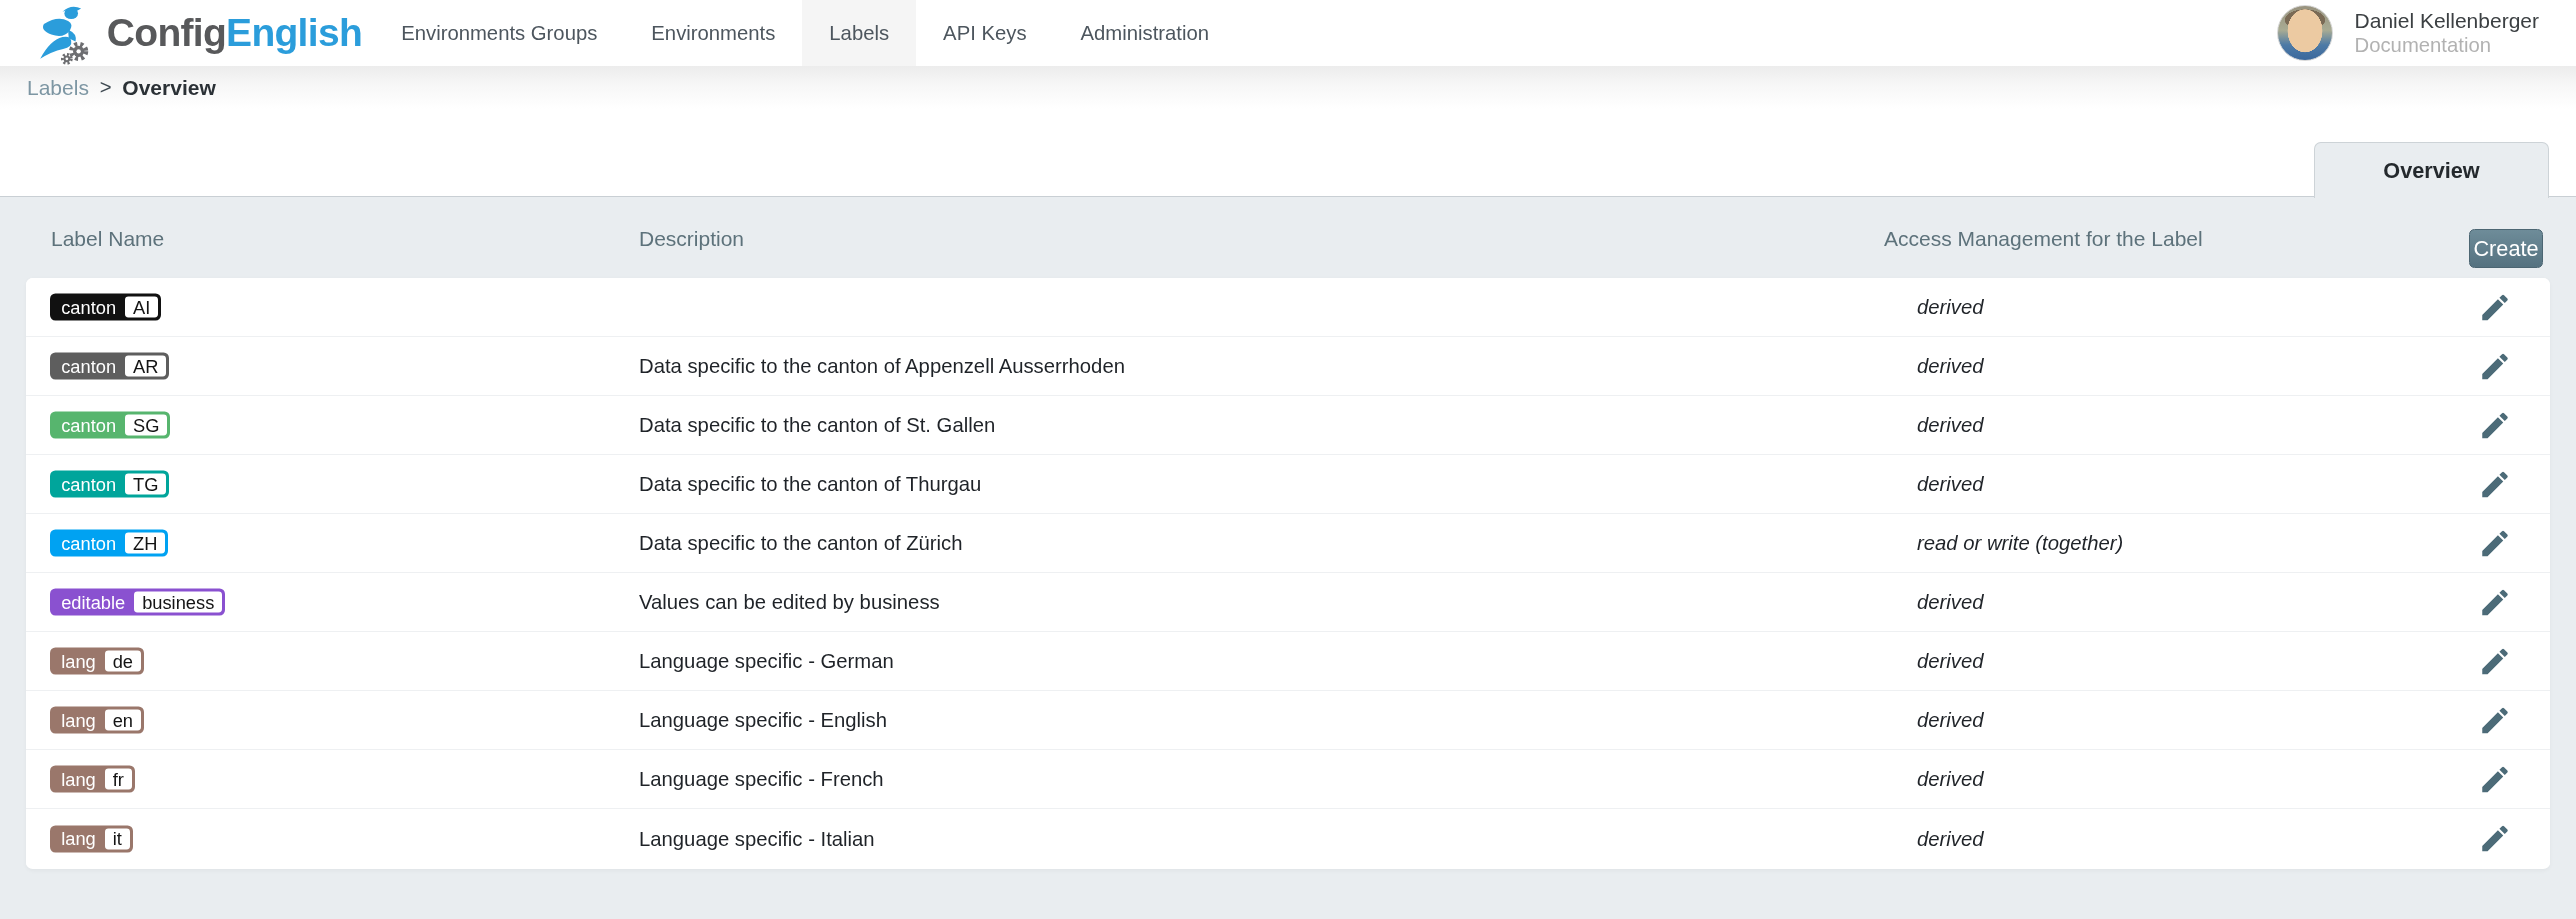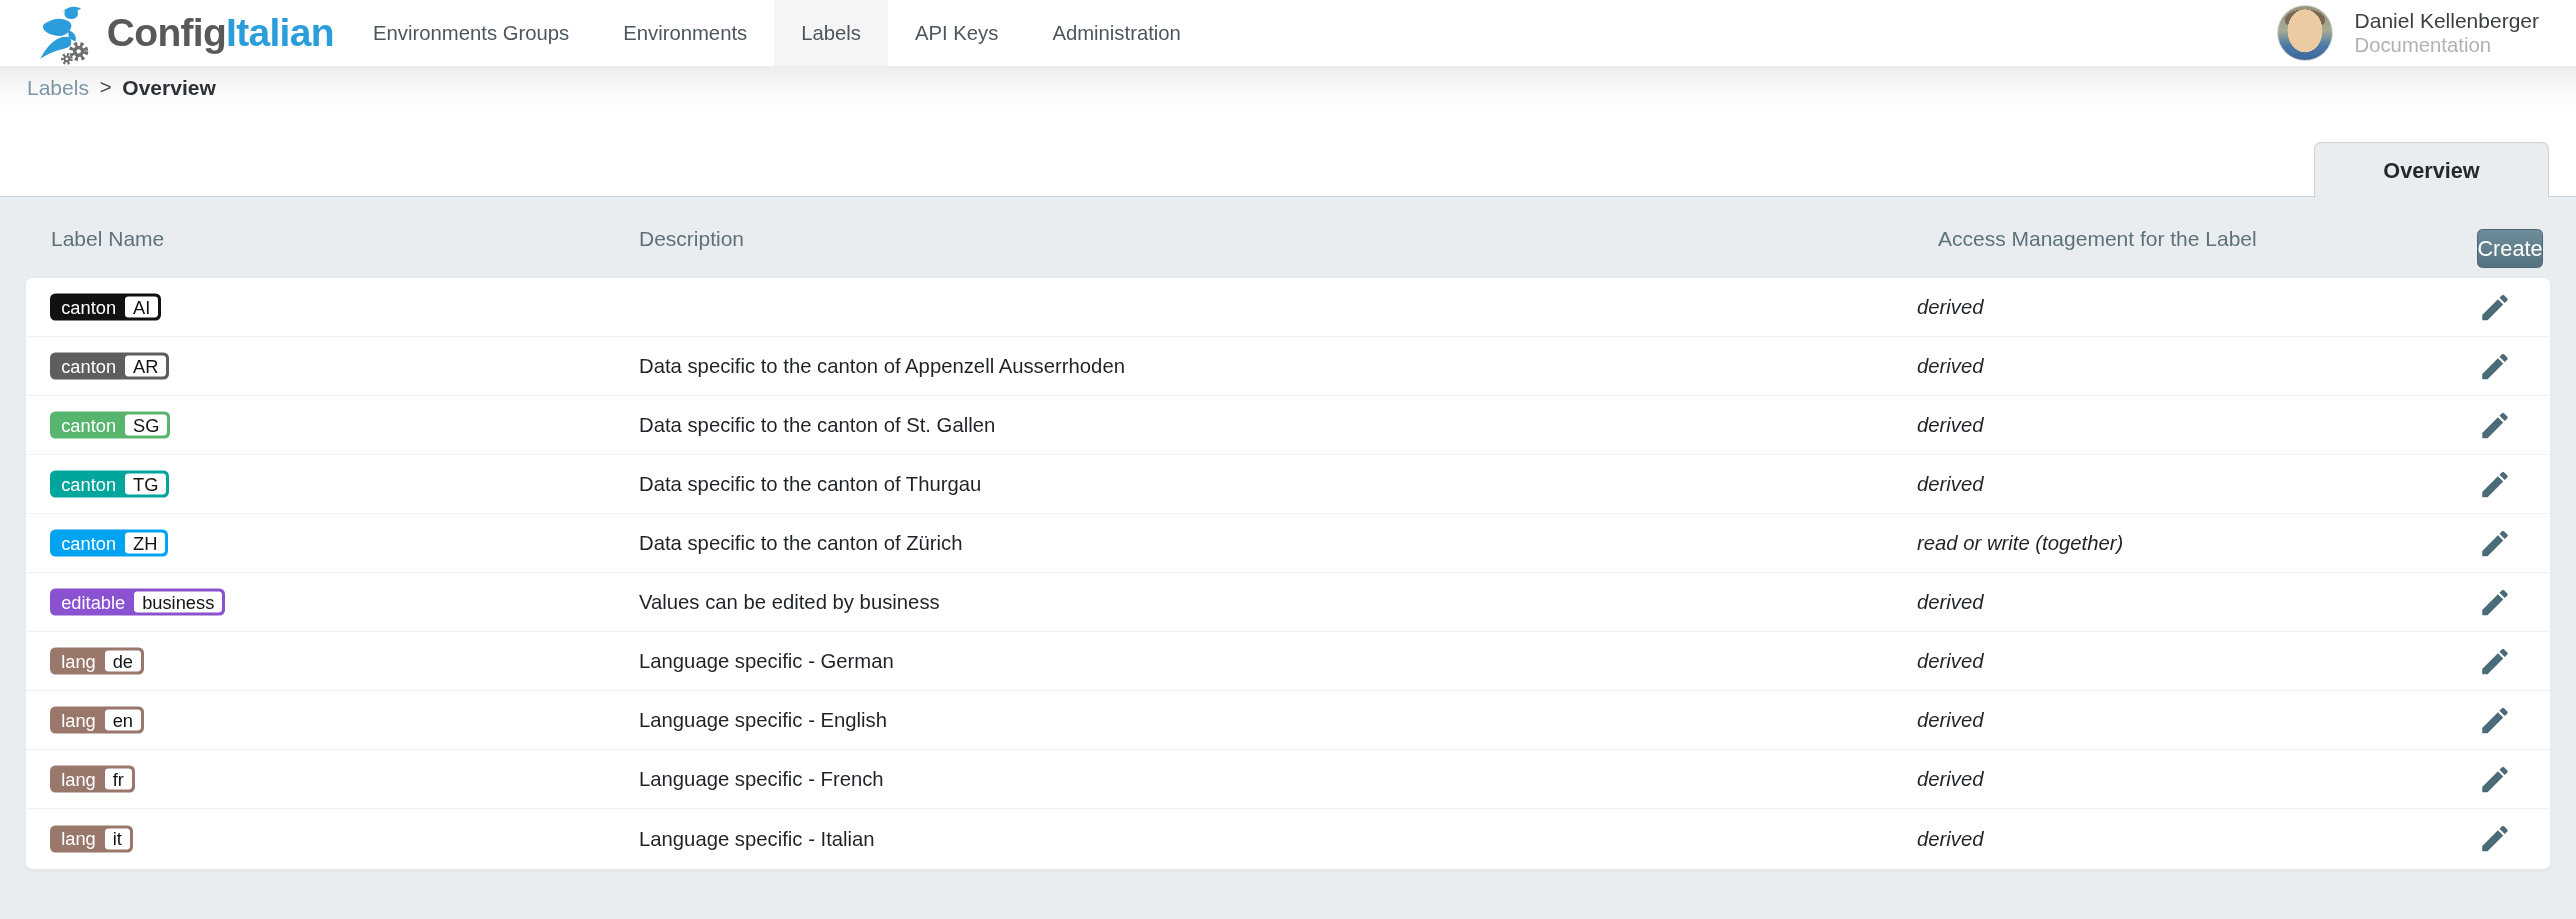--- a/index.html
+++ b/index.html
@@ -71,24 +71,24 @@
 
   
   .panel {
     position:absolute; top:196px; left:0; right:0; bottom:0;
     background:#e9edf0; border-top:1.4px solid #c9cfd4;
   }
   .table-head { position:relative; height:81px; }
   .th { position:absolute; top:30px; font-size:21px; color:#5d727b; white-space:nowrap; }
   .th-label { left:51px; }
   .th-desc { left:639px; }
-  .th-access { left:1938px; }
+  .th-access { left:1884px; }
   .create-btn {
     position:absolute; top:32px; right:33px;
-    width:66px; height:39px;
+    width:74px; height:39px;
     background:linear-gradient(180deg,#6e8c99 0%, #557280 100%);
     border:0.7px solid #4c6673; border-radius:5.4px;
     color:#ffffff; font-size:21.7px; font-family:"Liberation Sans", sans-serif;
     cursor:pointer; display:flex; align-items:center; justify-content:center;
   }
 
   
   .card {
     margin:0 26px; height:591px;
     background:#ffffff; border-radius:6.8px;
@@ -133,21 +133,21 @@
       </g>
       <g>
         <circle cx="72" cy="78" r="11" fill="none" stroke="#6d6e71" stroke-width="9" stroke-dasharray="4.5 4.5"></circle>
         <circle cx="72" cy="78" r="9" fill="#6d6e71"></circle>
         <circle cx="72" cy="78" r="3.5" fill="#ffffff"></circle>
         <circle cx="53" cy="90" r="6.5" fill="none" stroke="#6d6e71" stroke-width="6" stroke-dasharray="3 3"></circle>
         <circle cx="53" cy="90" r="5.5" fill="#6d6e71"></circle>
         <circle cx="53" cy="90" r="2.2" fill="#ffffff"></circle>
       </g>
     </svg>
-    <div class="brand-text"><span class="brand-primary">Config</span><span class="brand-secondary">Italian</span></div>
+    <div class="brand-text"><span class="brand-primary">Config</span><span class="brand-secondary">English</span></div>
   </div>
 
   <nav class="nav" id="main-nav">
       <div class="nav-item">Environments Groups</div>
       <div class="nav-item">Environments</div>
       <div class="nav-item active">Labels</div>
       <div class="nav-item">API Keys</div>
       <div class="nav-item">Administration</div>
     </nav>
 

